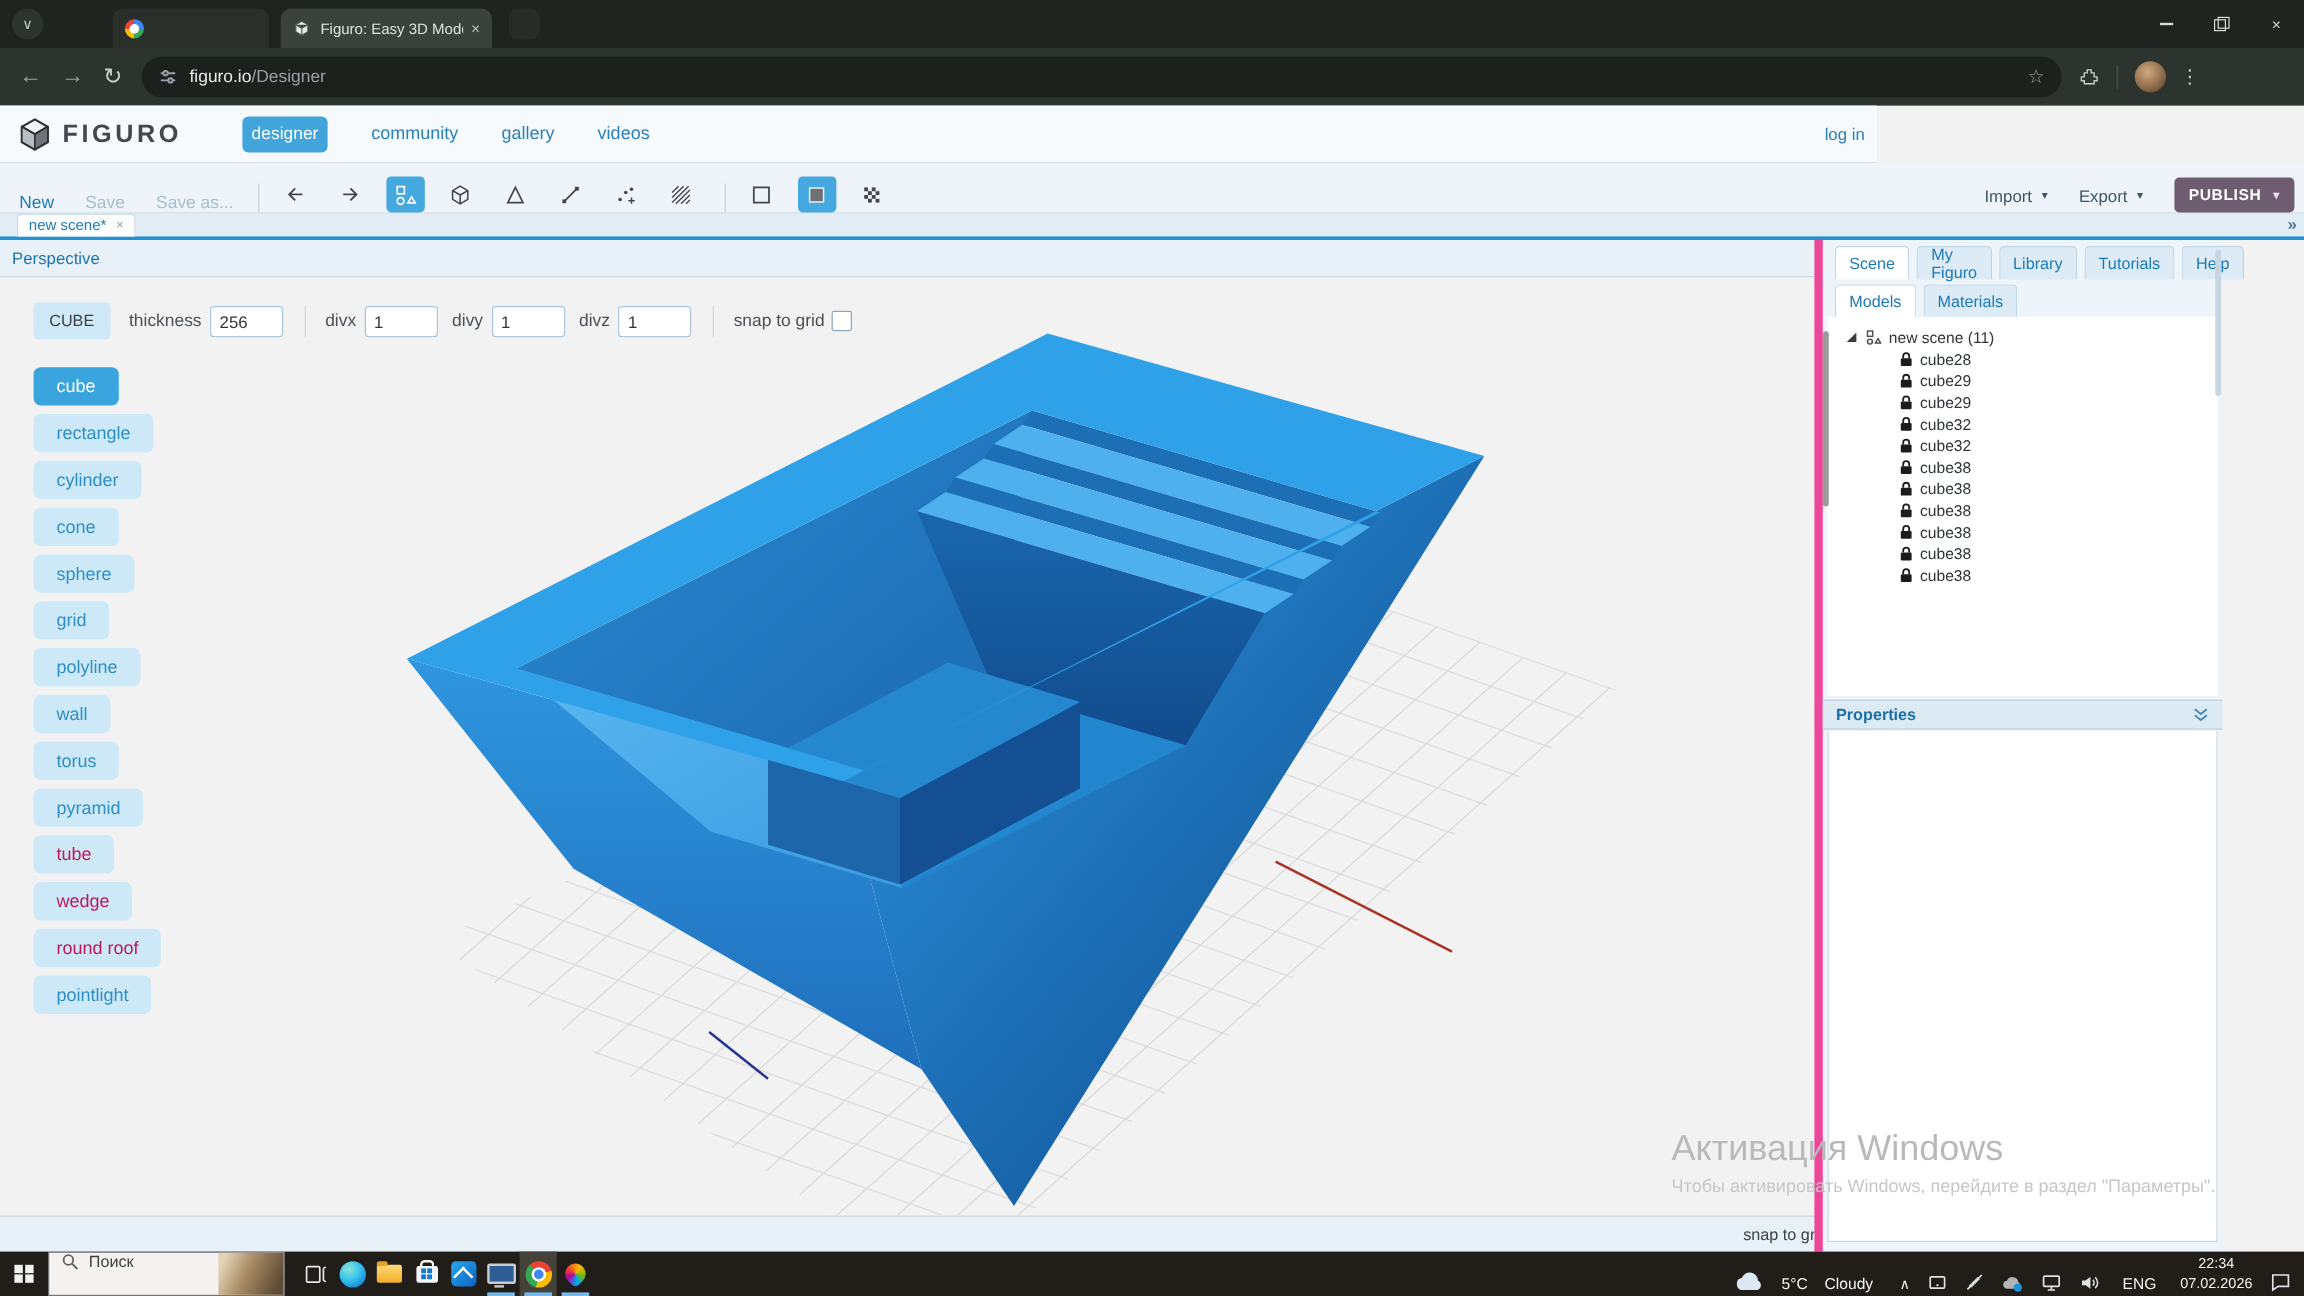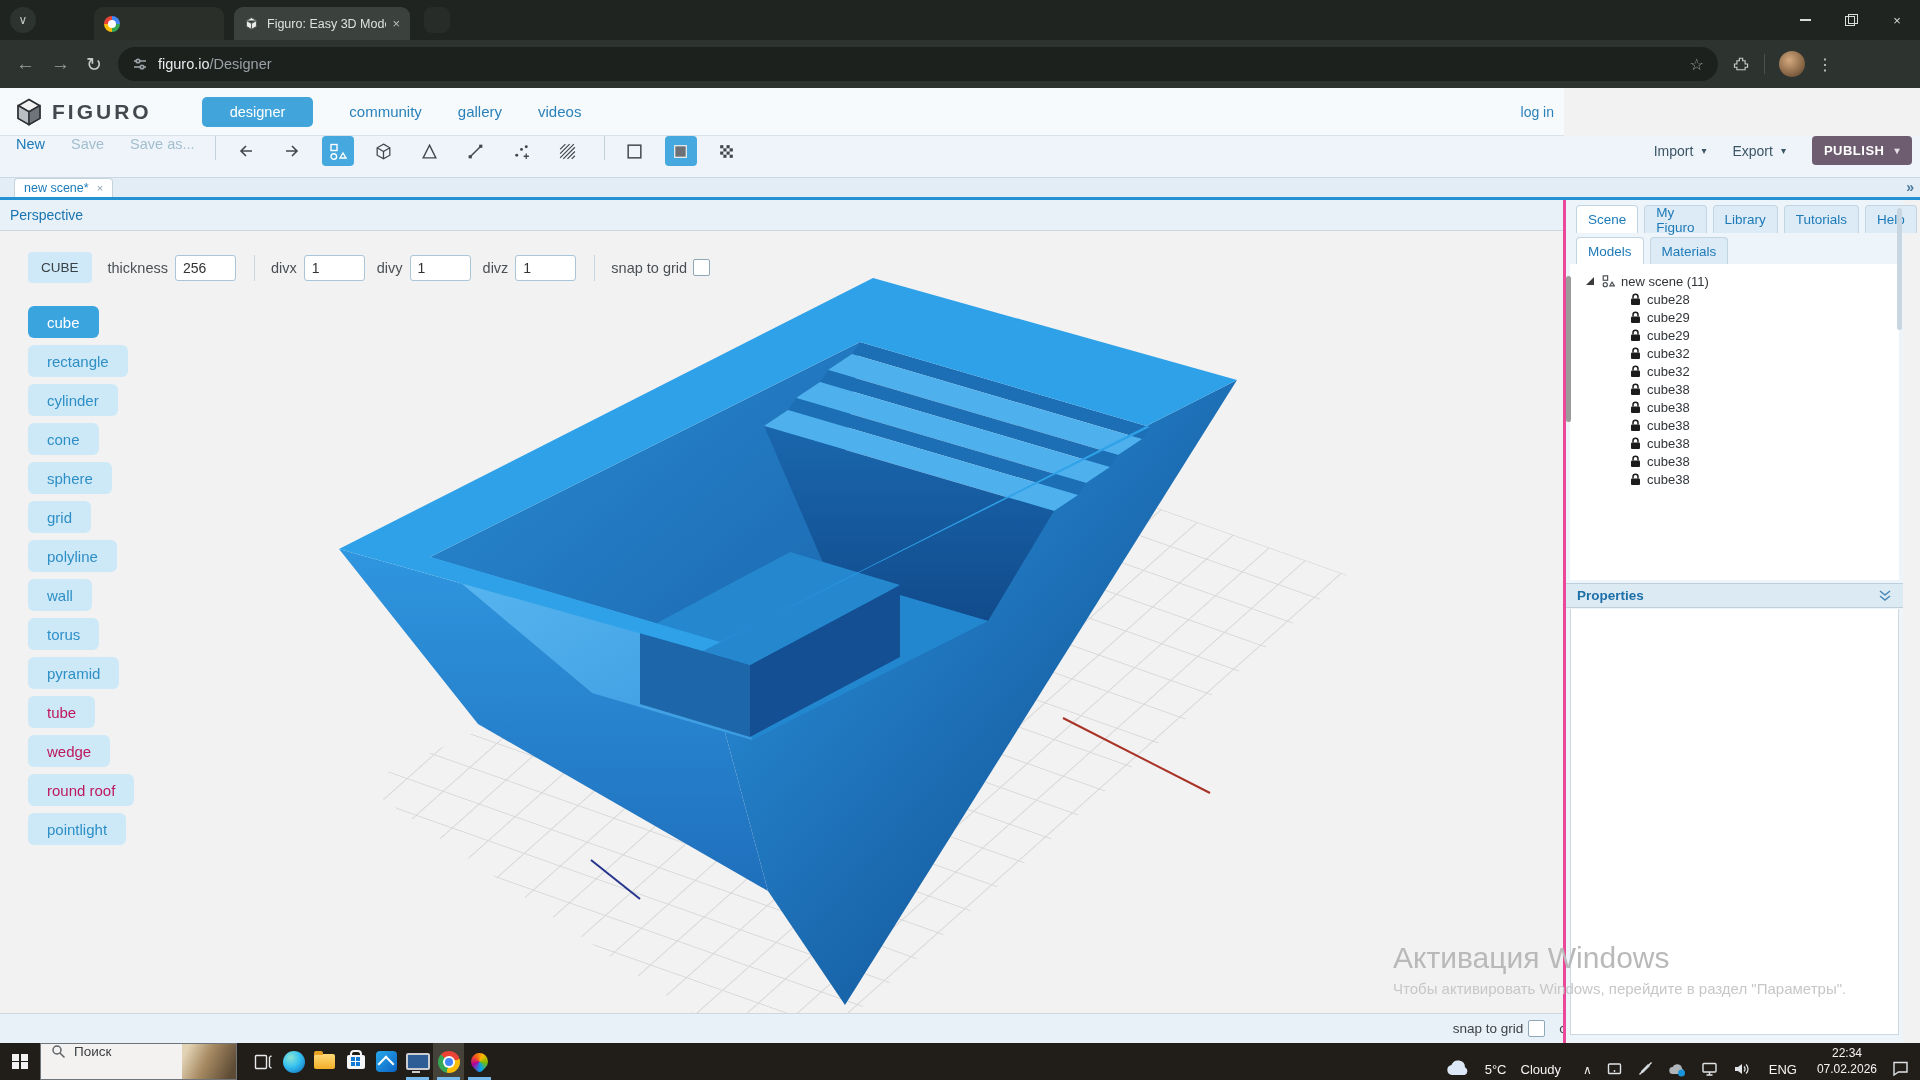--- a/index.html
+++ b/index.html
@@ -31,24 +31,24 @@
   .obspace{flex:1;}
   .star{color:#9aa0a6;font-size:16px;}
   .rt-icn{margin-left:14px;color:#c9cdc9;}
   .avatar{width:26px;height:26px;border-radius:50%;background:radial-gradient(circle at 40% 35%,#d3a97e,#8a6848 60%,#4f3a28);margin-left:14px;}
   .kebab{color:#c9cdc9;font-size:16px;margin-left:12px;margin-right:14px;}
   .vsep{width:1px;height:20px;background:#4a504b;margin-left:14px;}
   
   #app-header{position:absolute;left:0;top:88px;width:1564px;height:47px;background:#f6fafc;border-bottom:1px solid #d9e2e8;display:flex;align-items:center;}
   .brand{font-size:21px;font-weight:bold;color:#43484e;letter-spacing:3px;margin-left:8px;}
   #main-nav{margin-left:50px;display:flex;align-items:center;gap:36px;font-size:15px;color:#2a81ba;}
-  .nav-chip{background:#41a4da;color:#fff;border-radius:5px;padding:7px 28px;font-size:14.5px;}
+  .nav-chip{background:#41a4da;color:#fff;border-radius:5px;padding:7px 8px;font-size:14.5px;}
   #login{position:absolute;right:10px;color:#2a81ba;font-size:14px;}
   
-  #app-toolbar{position:absolute;left:0;top:136px;width:1920px;height:41px;background:#eef4f9;border-bottom:1px solid #ccd9e2;display:flex;align-items:flex-start;}
+  #app-toolbar{position:absolute;left:0;top:136px;width:1920px;height:41px;background:#eef4f9;border-bottom:1px solid #ccd9e2;display:flex;align-items:flex-end;}
   .file{color:#1d7ab8;font-size:14.5px;margin-left:16px;}
   .file.disabled{color:#a3bece;}
   .tdiv{width:1px;height:24px;background:#c4d2dc;margin-left:20px;}
   .tbtn{width:32px;height:30px;display:flex;align-items:center;justify-content:center;margin-left:14px;border-radius:4px;}
   .tbtn.on{background:#45a8de;}
   #tb-right{position:absolute;right:8px;display:flex;align-items:center;gap:26px;}
   .impexp{color:#3c5666;font-size:14px;display:flex;align-items:center;gap:8px;}
   .caret{font-size:10px;color:#3c5666;}
   #publish{background:#6e5d70;color:#fff;border-radius:4px;height:29px;display:flex;align-items:center;padding:0 12px;font-size:13px;font-weight:bold;letter-spacing:.5px;gap:10px;}
   #publish .caret{color:#e8dfe8;}
@@ -69,21 +69,21 @@
   .cbx{width:15px;height:15px;border:1px solid #8fa8b8;background:#fff;border-radius:2px;display:inline-block;margin-left:6px;}
   #shapes{position:absolute;left:28px;top:306px;display:flex;flex-direction:column;align-items:flex-start;gap:7px;z-index:5;}
   .shape{height:32px;border-radius:6px;background:#cde9f8;color:#2e8fc6;font-size:15px;padding:0 19px;display:flex;align-items:center;}
   .shape.active{background:#3aa4de;color:#fff;}
   .shape.disabled{color:#be185d;}
   
   #bottom-bar{position:absolute;left:0;top:1013px;width:1580px;height:30px;background:#e8f1f8;border-top:1px solid #ccd9e2;display:flex;align-items:center;justify-content:flex-end;font-size:13.5px;color:#3c4247;box-sizing:border-box;overflow:hidden;}
   #bottom-bar .cbx{margin-left:5px;}
   #bb-extra{margin-left:14px;margin-right:2px;}
   
-  #right-panel{position:absolute;left:1563px;top:200px;width:340px;height:843px;background:#edf4fa;border-left:3px solid #ec4899;box-sizing:border-box;}
+  #right-panel{position:absolute;left:1512px;top:200px;width:340px;height:843px;background:#edf4fa;border-left:7px solid #ec4899;box-sizing:border-box;}
   .ptabs{position:absolute;left:10px;top:5px;display:flex;gap:6px;}
   .ptab{height:27px;padding:0 11px;font-size:13.5px;color:#1d7ab8;background:#dcebf5;border:1px solid #c2d5e2;border-bottom:none;border-radius:4px 4px 0 0;display:flex;align-items:center;}
   .ptab.active{background:#fff;}
   .ptabs.sub{top:37px;}
   #tree-area{position:absolute;left:4px;right:4px;top:64px;height:316px;background:#fff;}
   .trow{display:flex;align-items:center;height:18px;font-size:13px;color:#303438;}
   .trow .lbl{margin-left:6px;}
   #tree-root{padding-left:16px;margin-top:8px;}
   .titem{padding-left:60px;}
   #props-header{position:absolute;left:0;right:0;top:383px;height:25px;background:#dceaf4;border-top:1px solid #bfcfdb;border-bottom:1px solid #bfcfdb;display:flex;align-items:center;padding:0 11px;color:#1d6fa8;font-size:13.5px;font-weight:bold;box-sizing:border-box;justify-content:space-between;}

